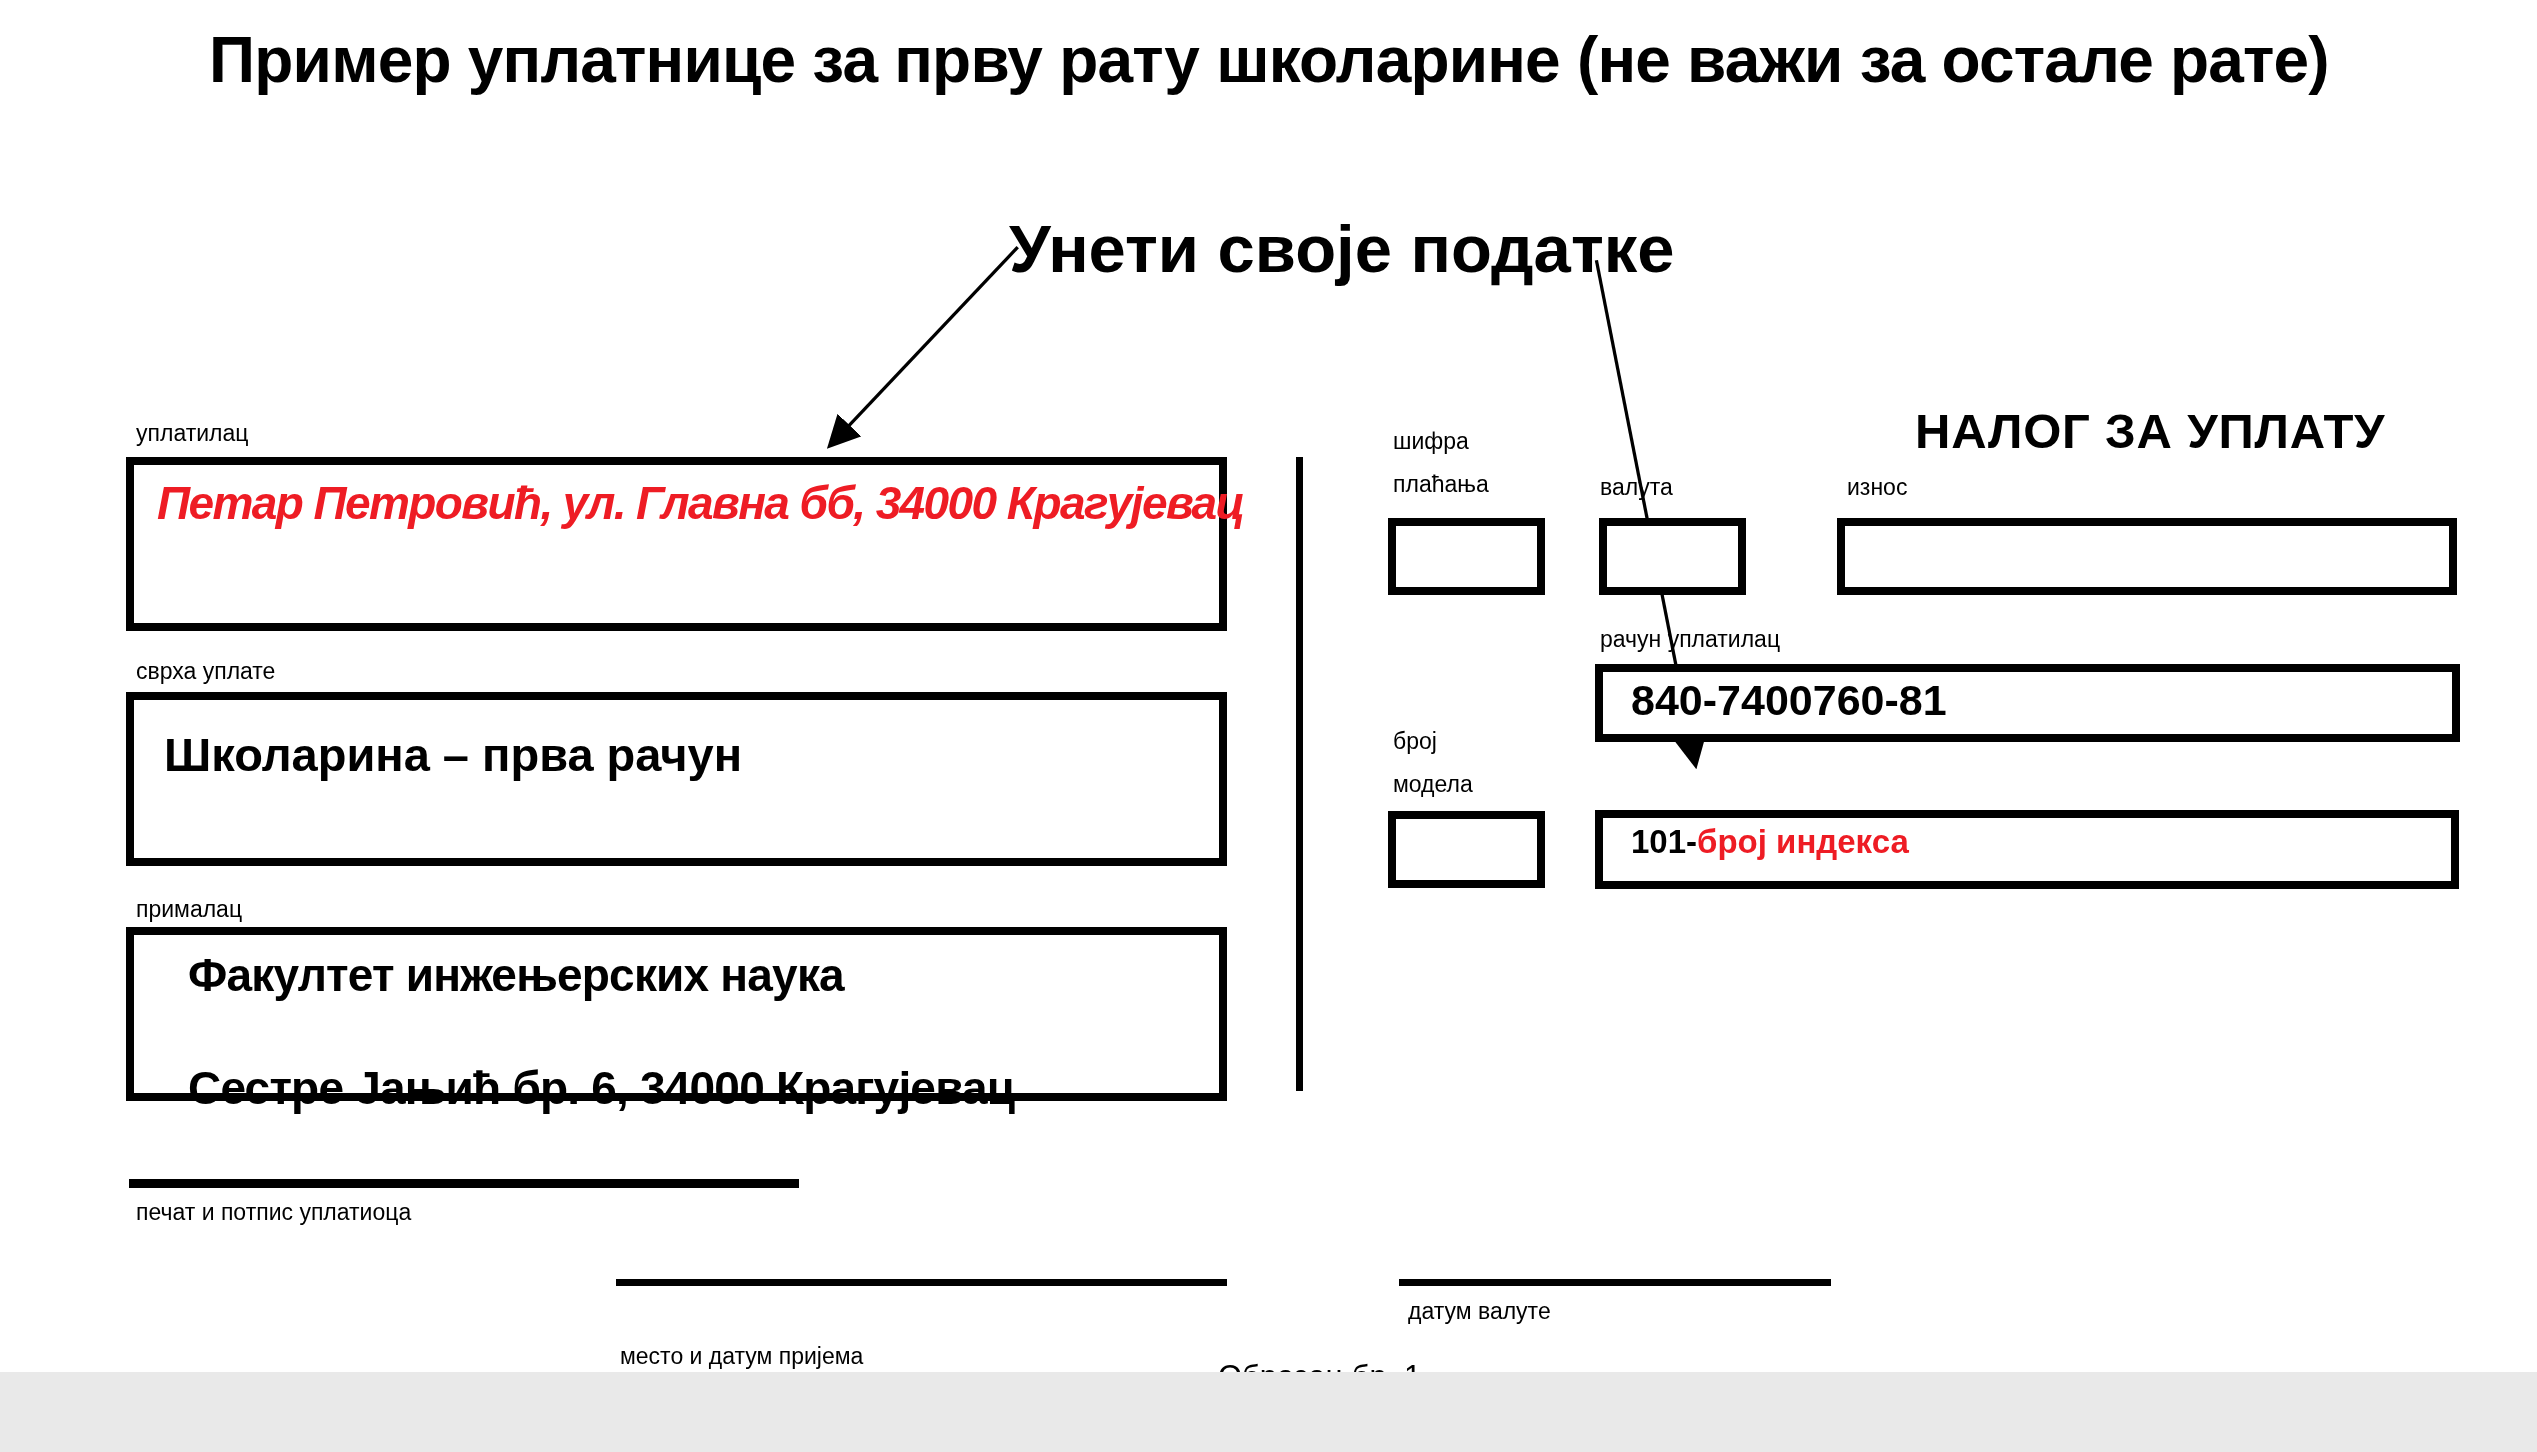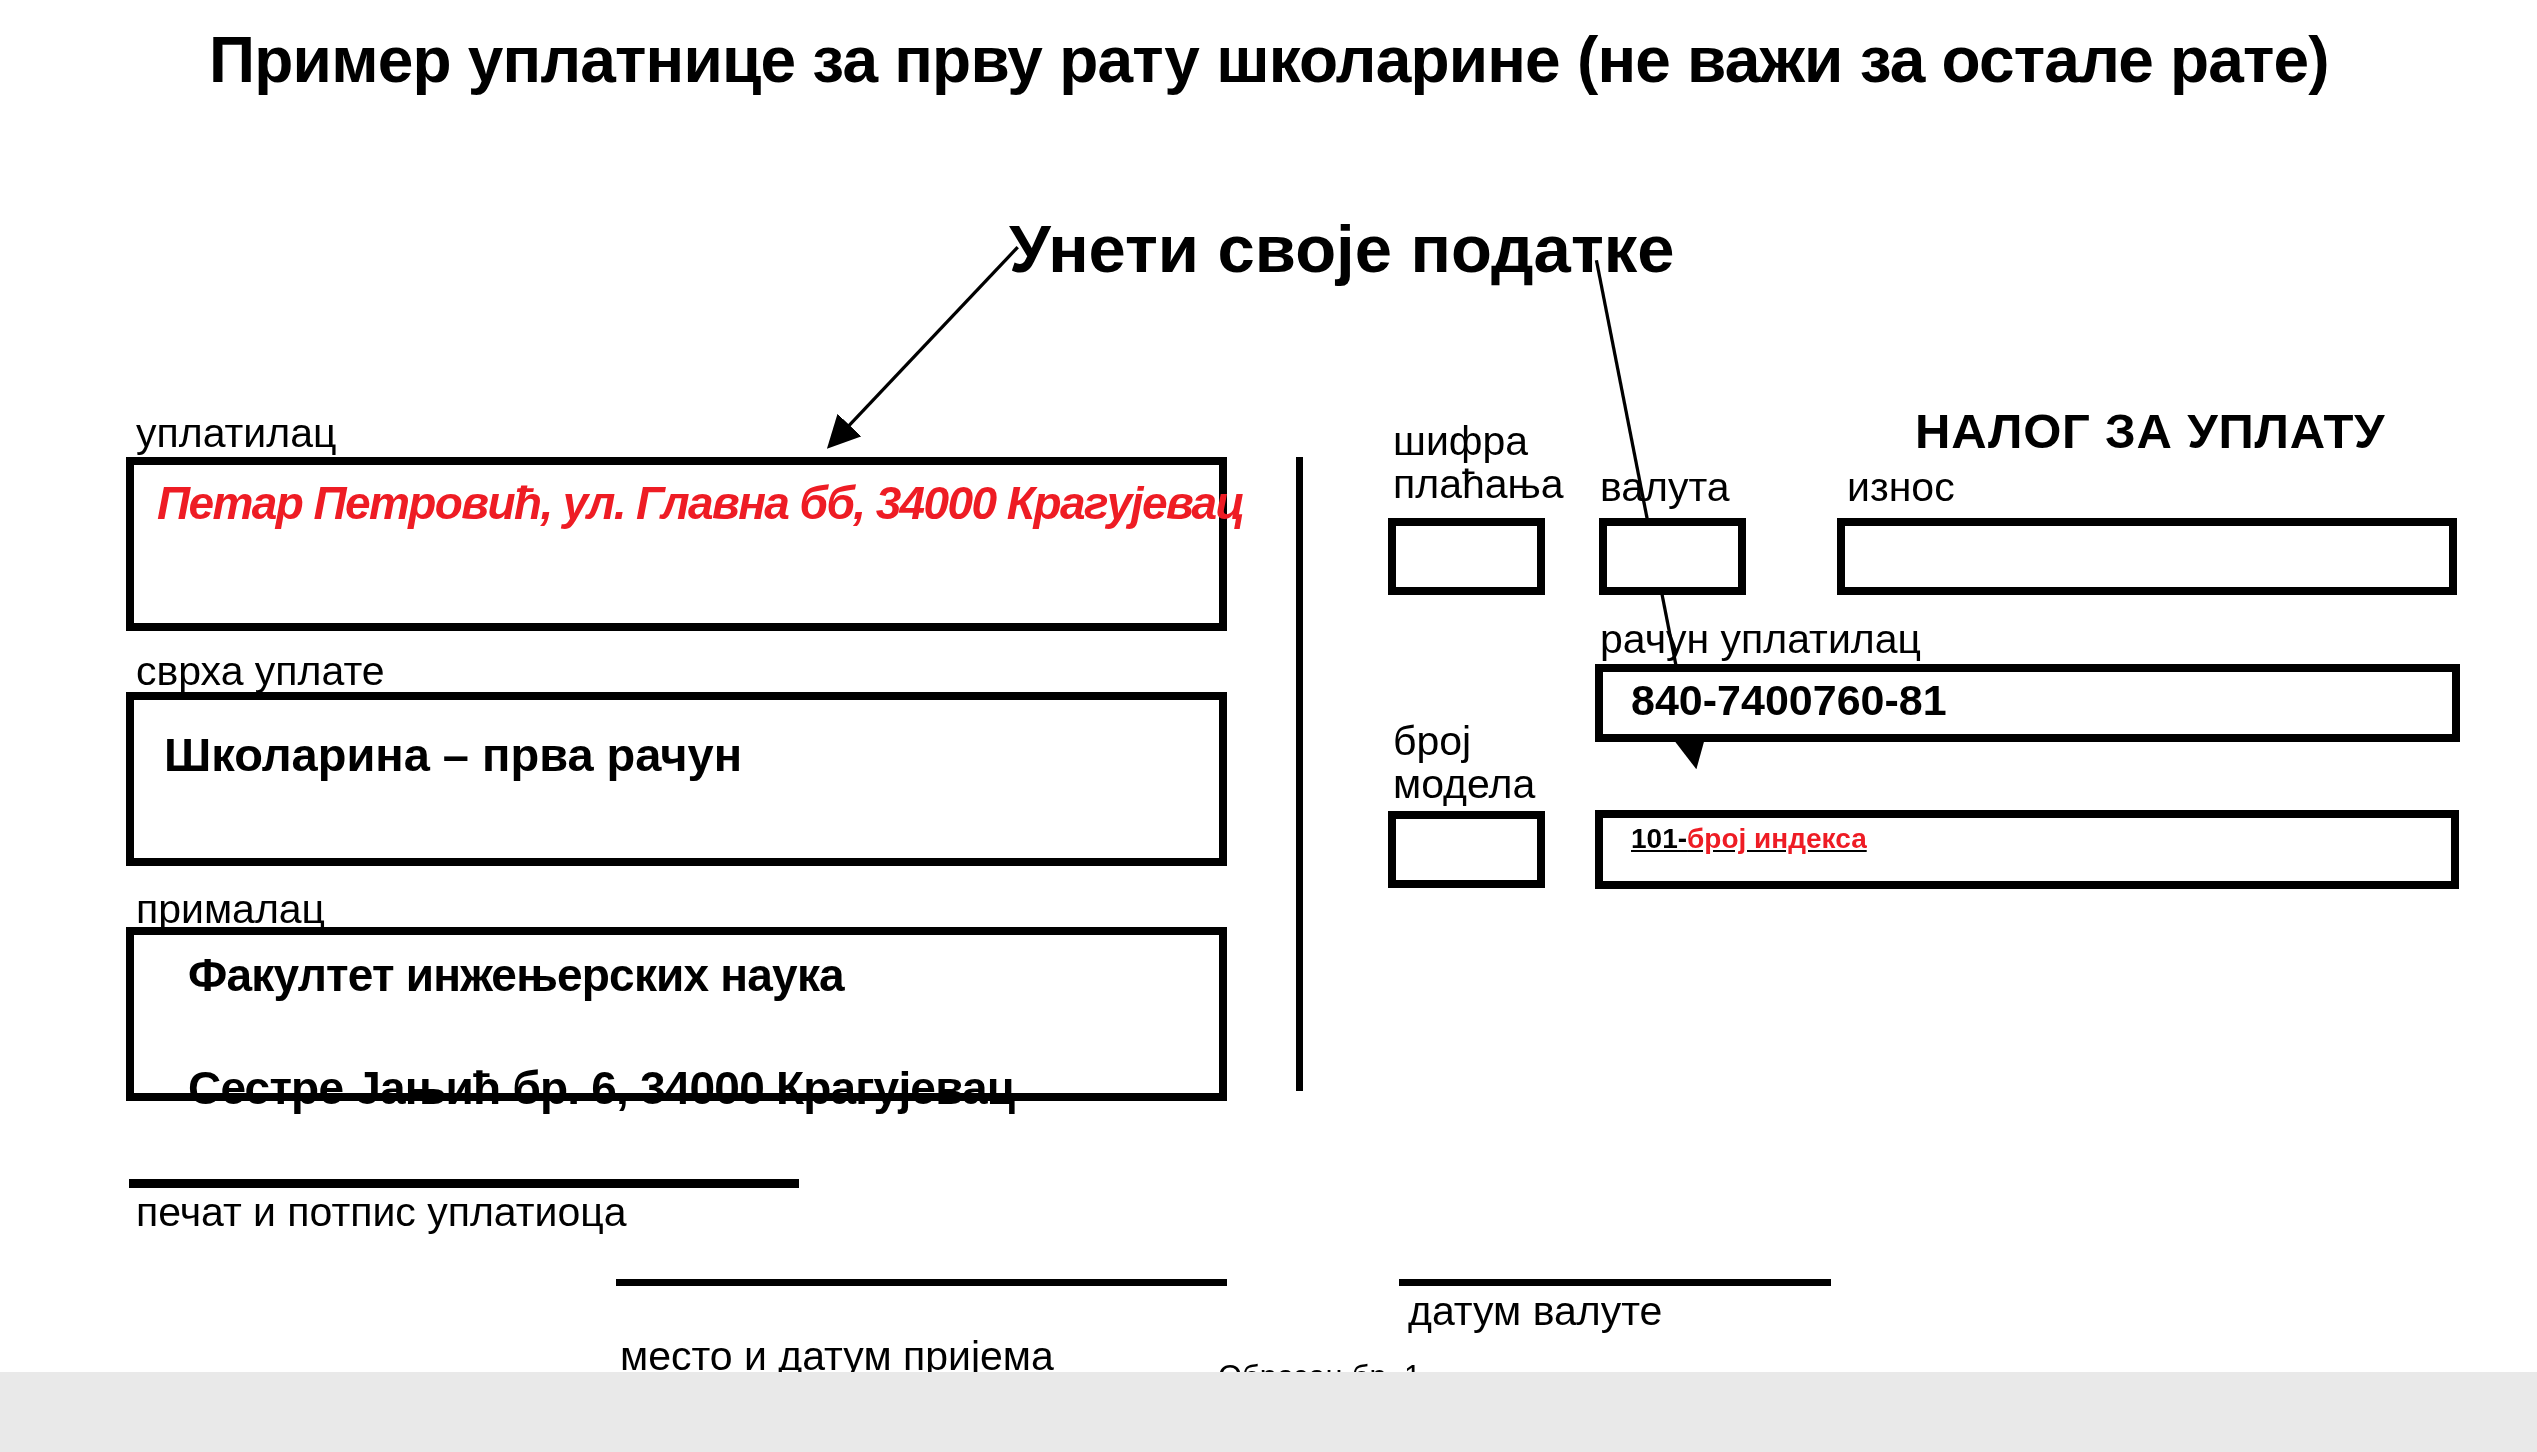--- a/index.html
+++ b/index.html
@@ -12,37 +12,37 @@
   .title {
     position:absolute; top:23px; left:0; width:100%;
     text-align:center; font-size:64px; font-weight:bold;
     letter-spacing:-0.8px; white-space:nowrap;
   }
   .annotation {
     position:absolute; left:1009px; top:210px;
     font-size:67px; font-weight:bold; white-space:nowrap;
   }
   .lbl {
-    position:absolute; font-size:41px; line-height:39px;
+    position:absolute; font-size:23px; line-height:39px;
     color:#000; white-space:nowrap;
   }
   .lbl2 { line-height:43px; }
   .box {
     position:absolute; box-sizing:border-box;
     border:8.2px solid #000; background:#fff;
   }
   .val { position:absolute; font-weight:bold; white-space:nowrap; }
   .payer-val {
     font-size:46px; font-style:italic; letter-spacing:-1.6px;
     color:var(--accent-red,#ee1c24);
   }
   .purpose-val { font-size:47px; }
   .recipient-val { font-size:46px; letter-spacing:-0.8px; }
   .account-val { font-size:43px; }
-  .reference-val { font-size:28px;text-decoration:underline; }
+  .reference-val { font-size:33px; }
   .reference-val .hl { color:var(--accent-red,#ee1c24); }
   .slip-header {
     position:absolute; left:1915px; top:403px;
     font-size:49px; font-weight:bold; letter-spacing:0.8px; white-space:nowrap;
   }
   .vline { position:absolute; background:#000; }
   .hline { position:absolute; background:#000; }
   .arrows { position:absolute; left:0; top:0; pointer-events:none; }
   .form-number { position:absolute; font-size:31px; white-space:nowrap; }
 </style>

